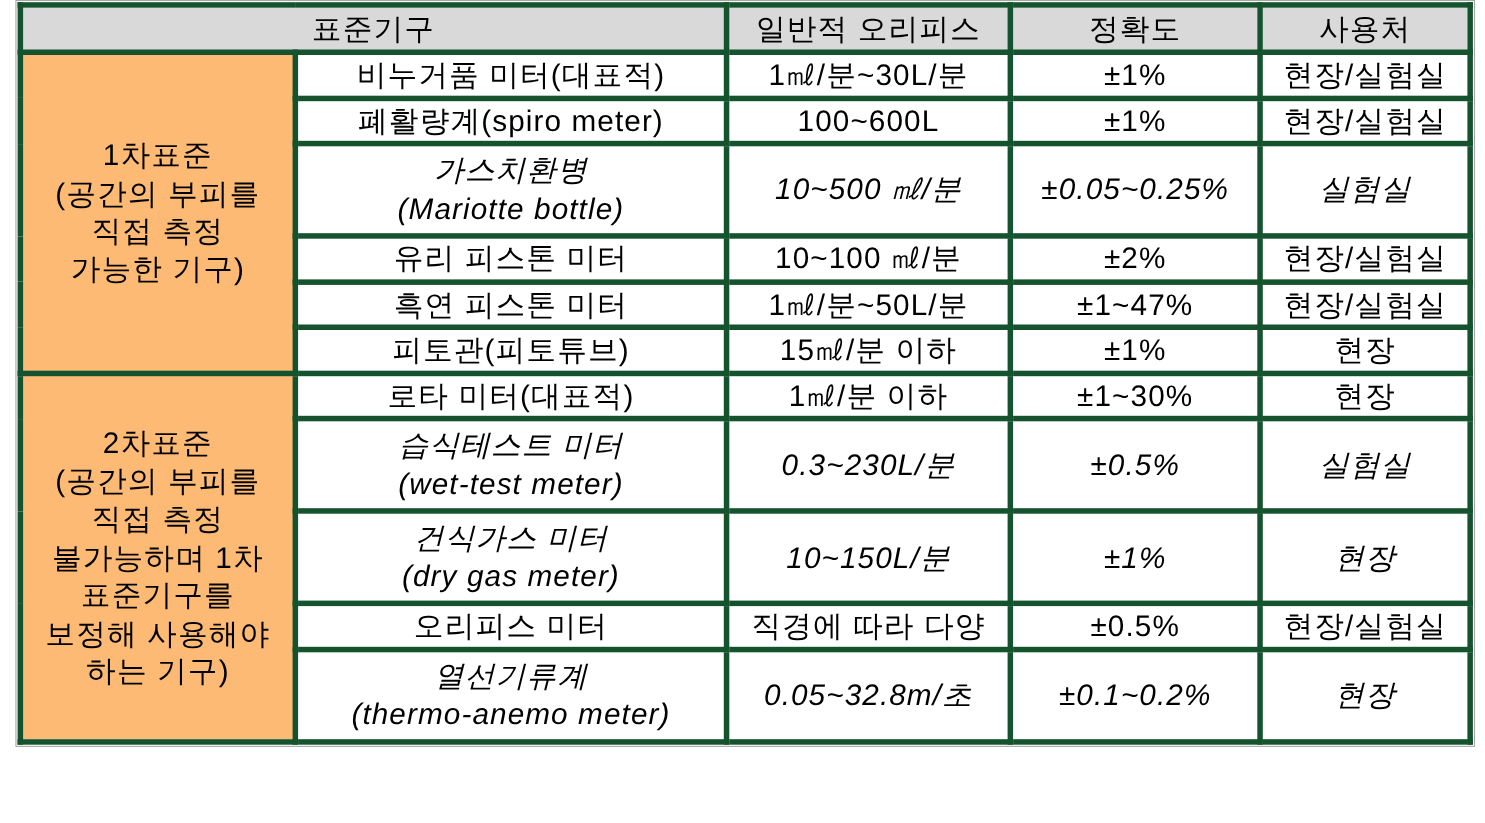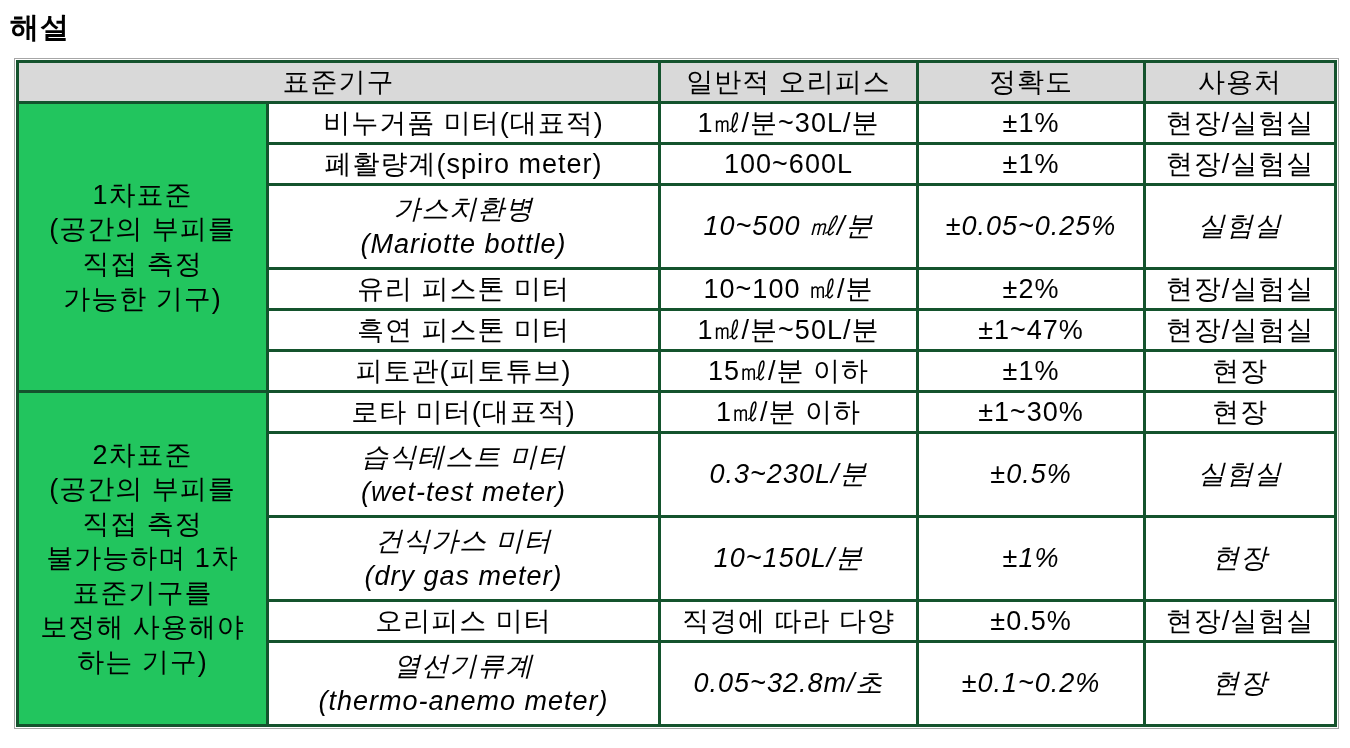--- a/index.html
+++ b/index.html
@@ -28,47 +28,46 @@
     border: 1px solid #a6a6a6;
     padding: 1px;
     background: #ffffff;
   }
   table.spec-table {
     border-collapse: collapse;
     table-layout: fixed;
     width: 1318px;
   }
   table.spec-table td, table.spec-table th {
-    border: 3px solid #14532d;
+    border: 5px solid #14532d;
     text-align: center;
     vertical-align: middle;
     font-size: 27px;
     font-weight: normal;
     letter-spacing: 1px;
     line-height: 1.28;
     padding: 1px 4px;
     overflow: hidden;
     white-space: nowrap;
   }
   table.spec-table th {
     background: #d9d9d9;
     height: 36px;
   }
   tr.short { height: 41px; }
   tr.tall  { height: 84px; font-style: italic; }
   td.group-cell {
-    background: #22c55e;
+    background: #fdba74;
     white-space: normal;
   }
 </style>
 </head>
 <body>
 
 <div class="page">
-  <div class="doc-title">해설</div>
 
   <div class="table-outer">
     <table class="spec-table">
       <colgroup>
         <col style="width:250px">
         <col style="width:392px">
         <col style="width:258px">
         <col style="width:227px">
         <col style="width:191px">
       </colgroup>

